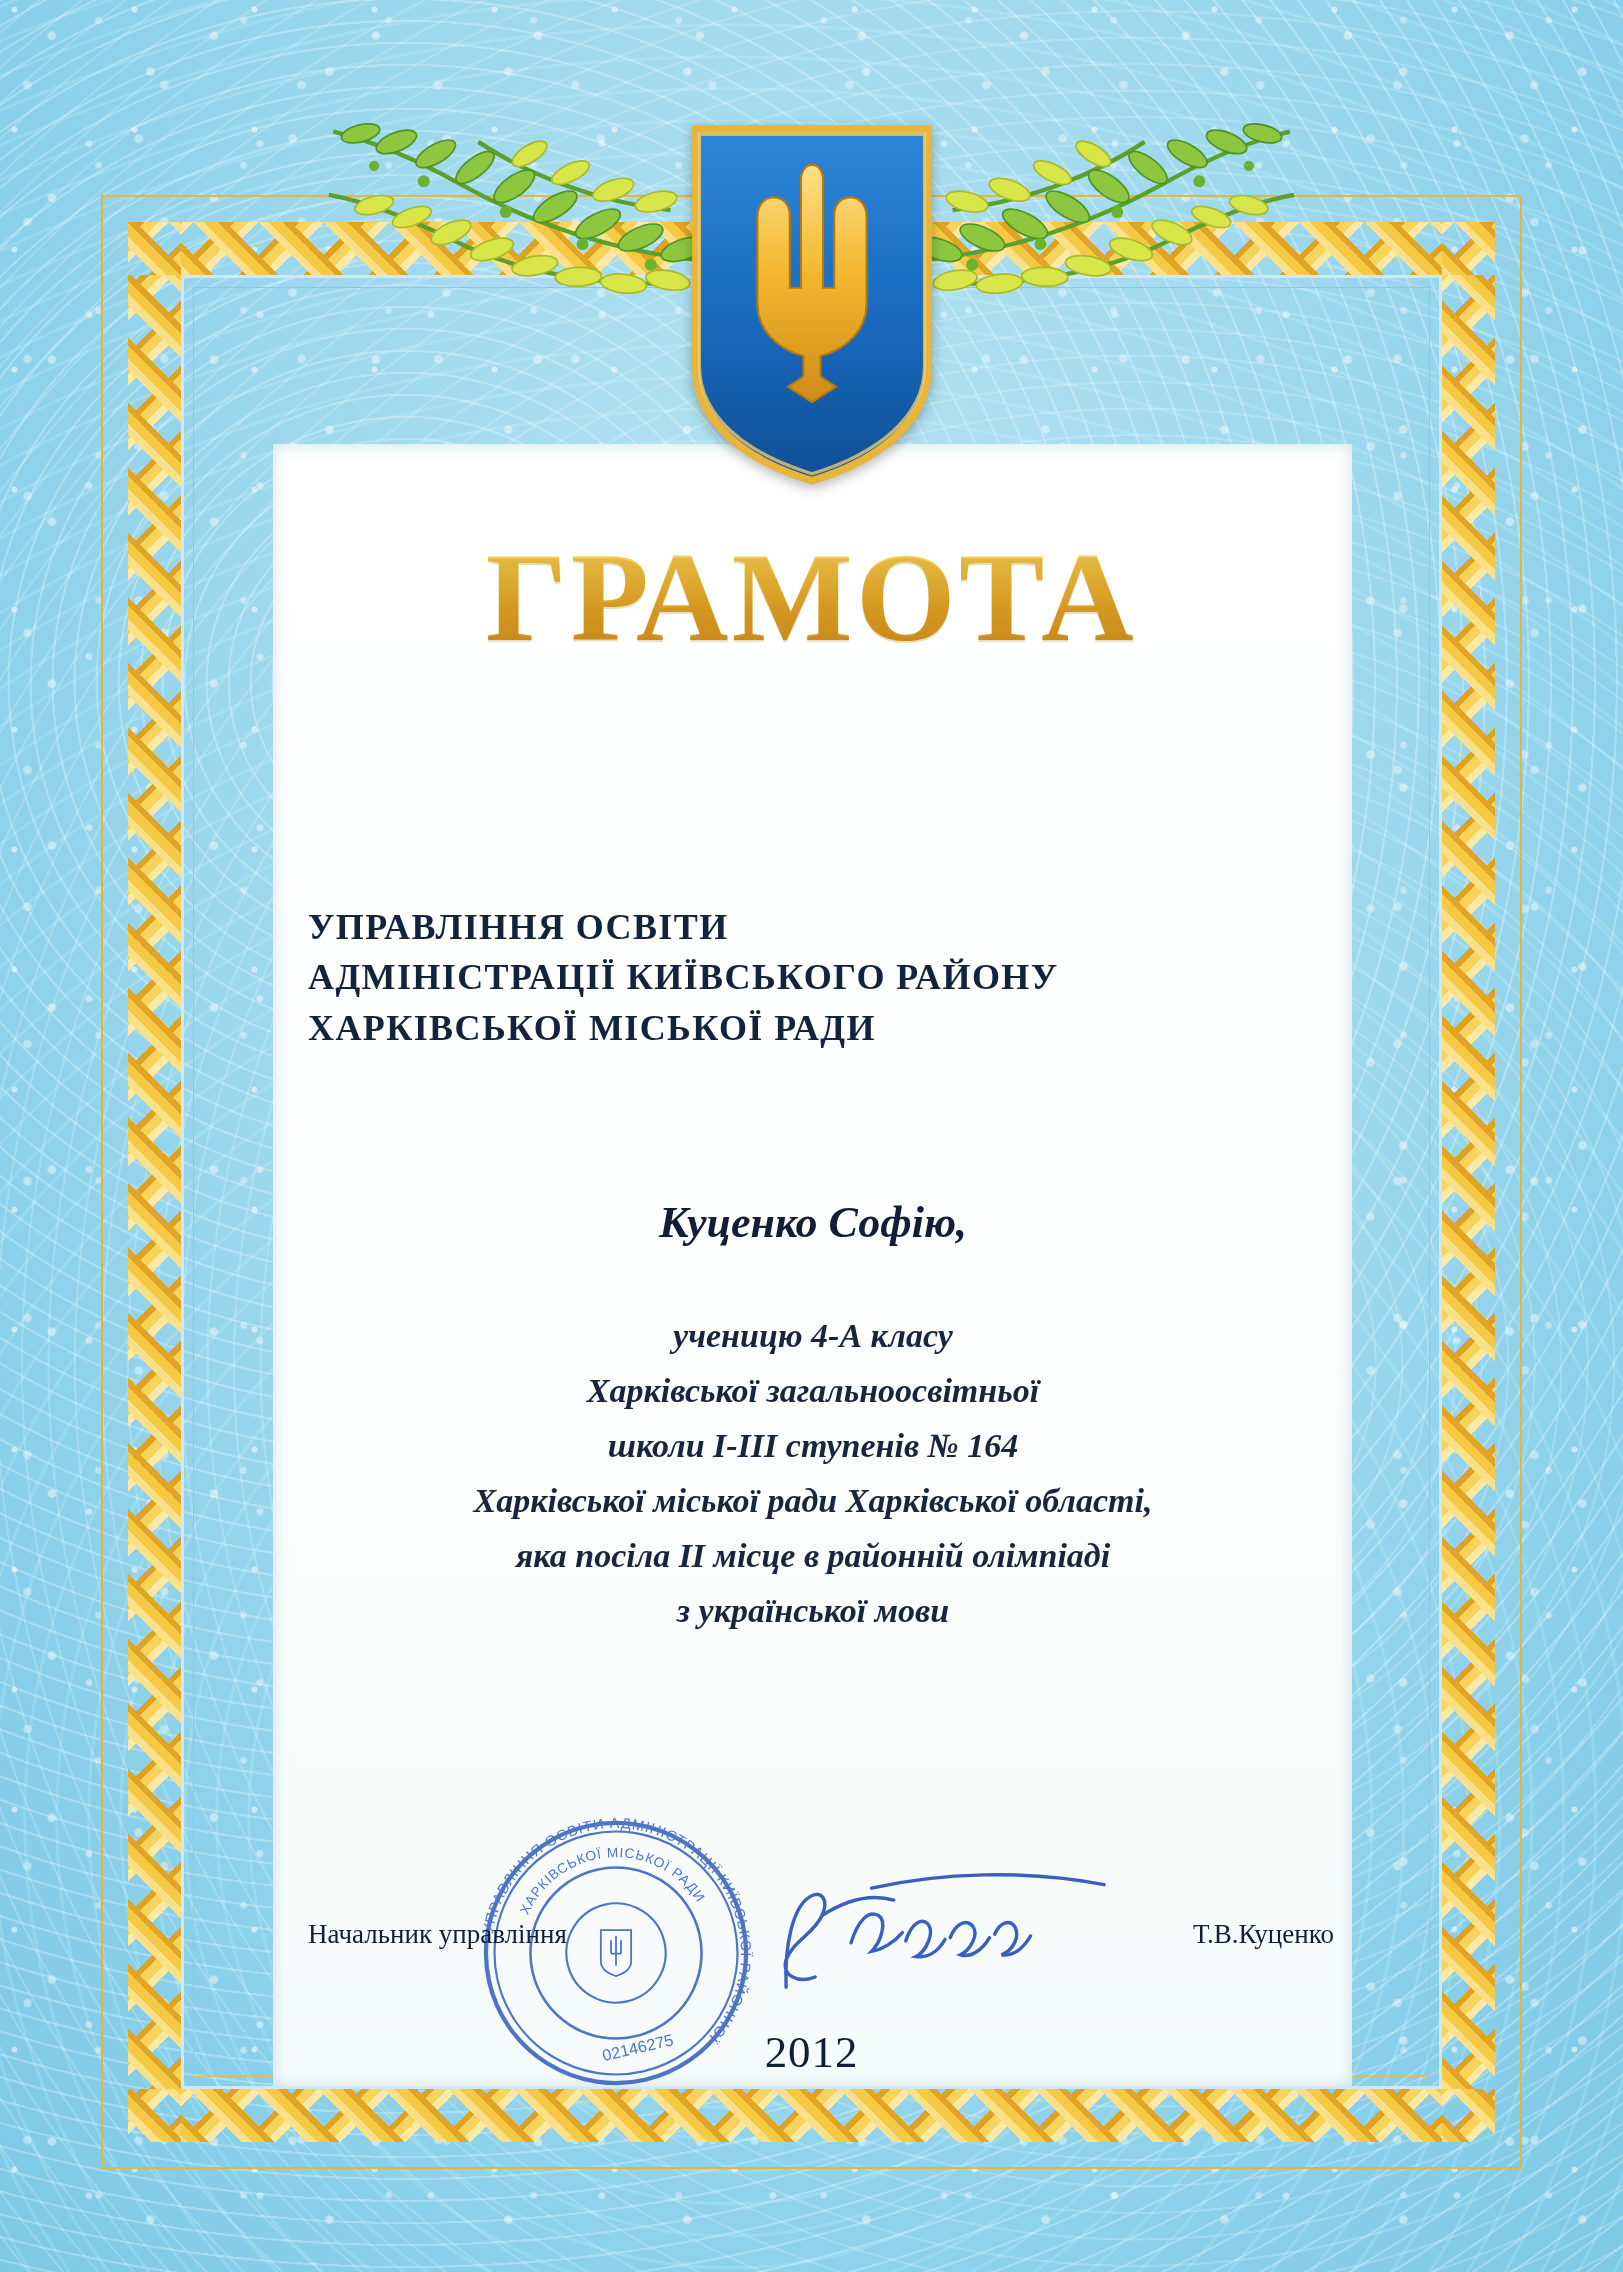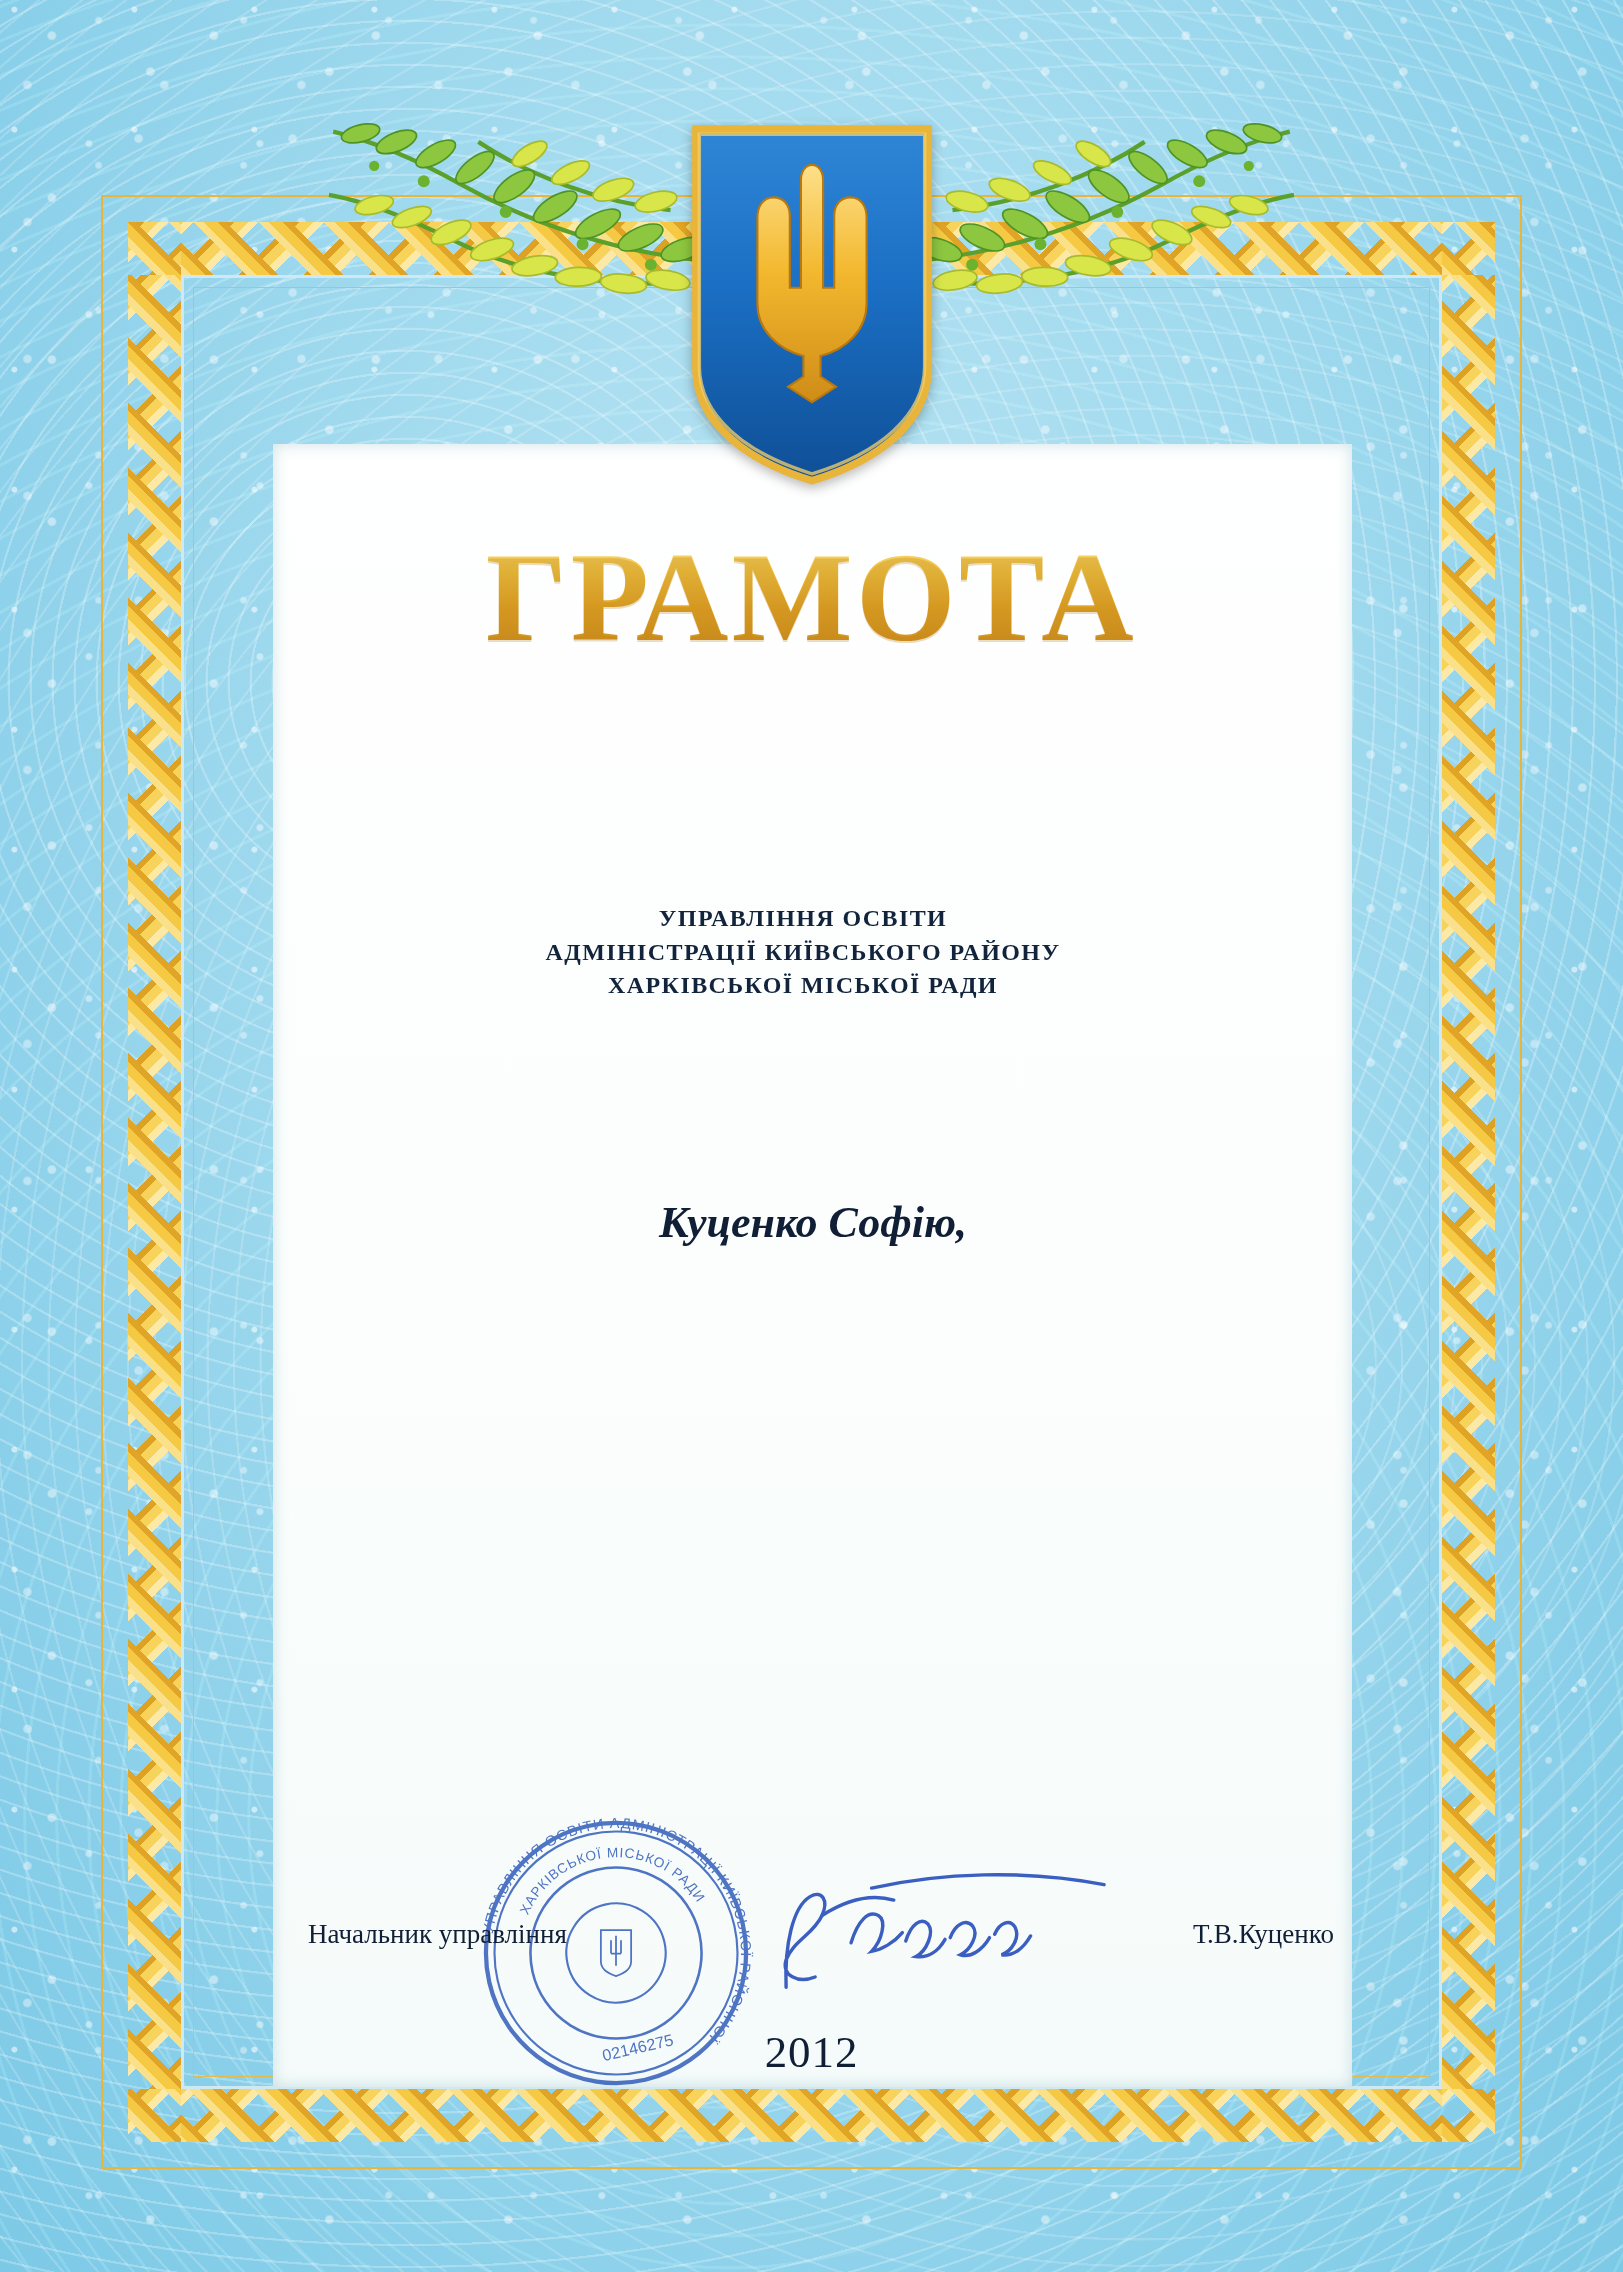--- a/index.html
+++ b/index.html
@@ -131,26 +131,25 @@
     line-height: 1;
     background: linear-gradient(180deg, #fbe28e 0%, #f3c545 28%, #e3a426 58%, #c9871b 100%);
     -webkit-background-clip: text;
     background-clip: text;
     color: transparent;
     text-shadow: 0 1.7px 0 rgba(170,120,20,0.25);
   }
 
   .org {
     position: absolute;
-    left: 281px; width: 1044px;
+    left: 308px; width: 1044px;
     top: 902px;
-    text-align: center;
     color: #12243c;
     font-weight: 700;
-    font-size: 24px;
+    font-size: 36px;
     letter-spacing: 1.4px;
     line-height: 1.40;
   }
   .org div { white-space: nowrap; }
 
   .awards-word {
     position: absolute;
     left: 291px; width: 1044px;
     top: 1111px;
     text-align: center;
@@ -364,20 +363,28 @@
 
   <div class="org">
     <div>УПРАВЛІННЯ ОСВІТИ</div>
     <div>АДМІНІСТРАЦІЇ КИЇВСЬКОГО РАЙОНУ</div>
     <div>ХАРКІВСЬКОЇ МІСЬКОЇ РАДИ</div>
   </div>
 
 
   <div class="recipient">Куценко Софію,</div>
 
+  <div class="body-lines">
+    <div>ученицю 4-А класу</div>
+    <div>Харківської загальноосвітньої</div>
+    <div>школи I-III ступенів № 164</div>
+    <div>Харківської міської ради Харківської області,</div>
+    <div>яка посіла II місце  в районній олімпіаді</div>
+    <div>з української мови</div>
+  </div>
 
   <svg class="stamp" viewBox="0 0 360 360">
     <defs>
       <path id="outerArc" d="M180,180 m-146,0 a146,146 0 1,1 292,0 a146,146 0 1,1 -292,0"></path>
       <path id="innerArc" d="M180,180 m-112,0 a112,112 0 1,1 224,0 a112,112 0 1,1 -224,0"></path>
     </defs>
     <g transform="rotate(-13 180 180)" fill="none" stroke="#2a57b8">
       <circle cx="180" cy="180" r="152" stroke-width="5"></circle>
       <circle cx="180" cy="180" r="142" stroke-width="2.5"></circle>
       <circle cx="180" cy="180" r="100" stroke-width="3"></circle>

